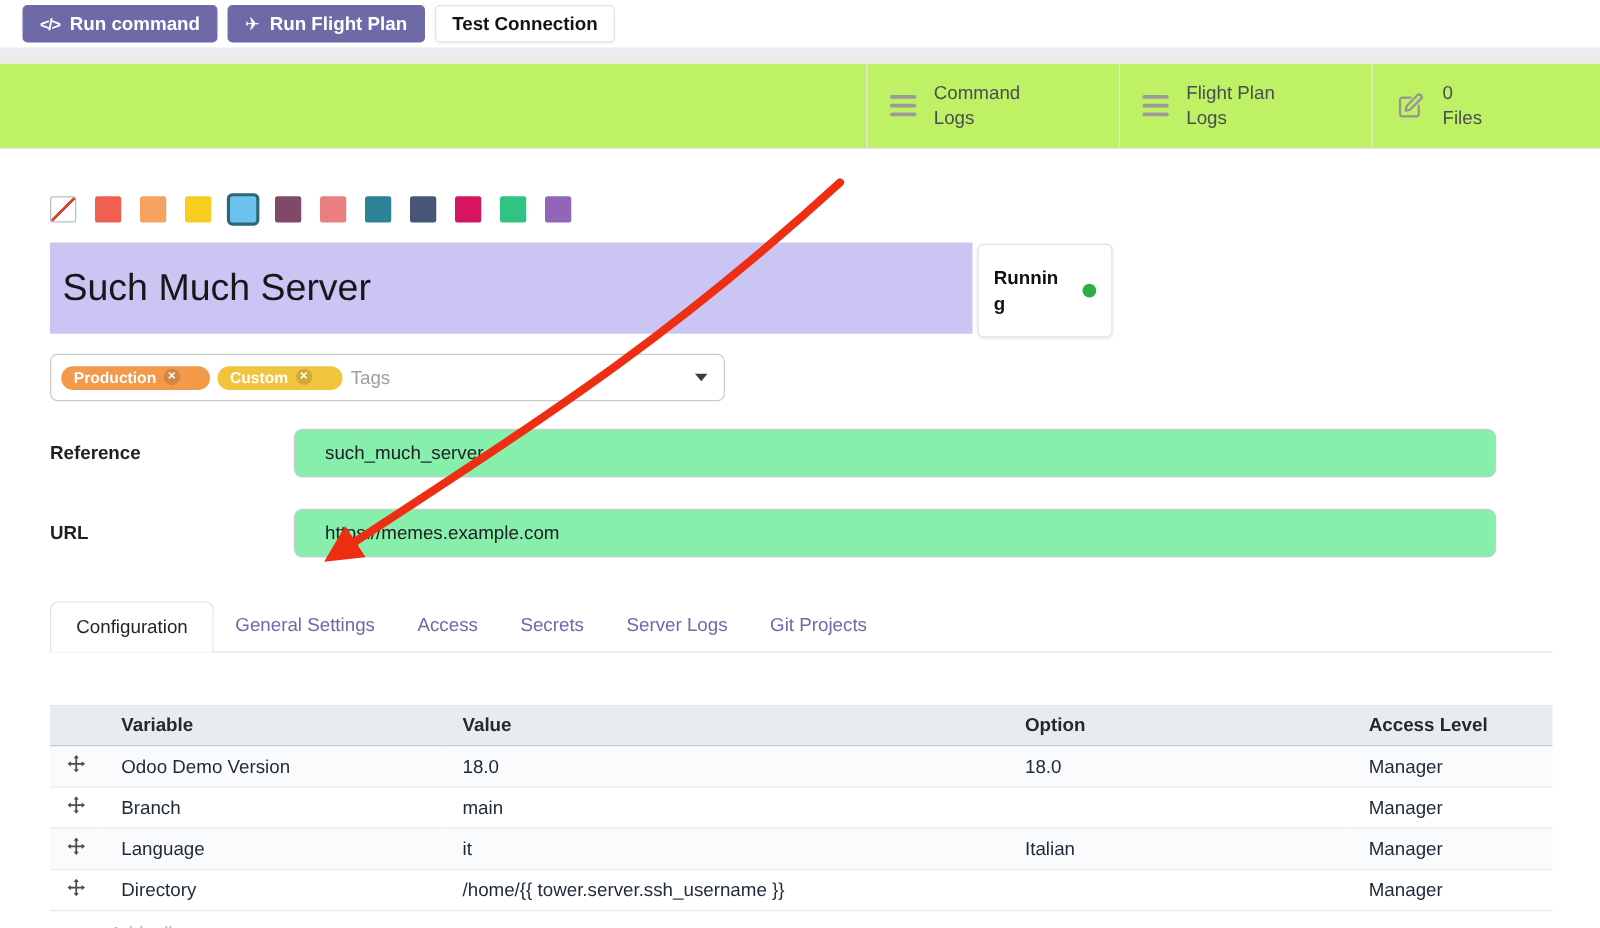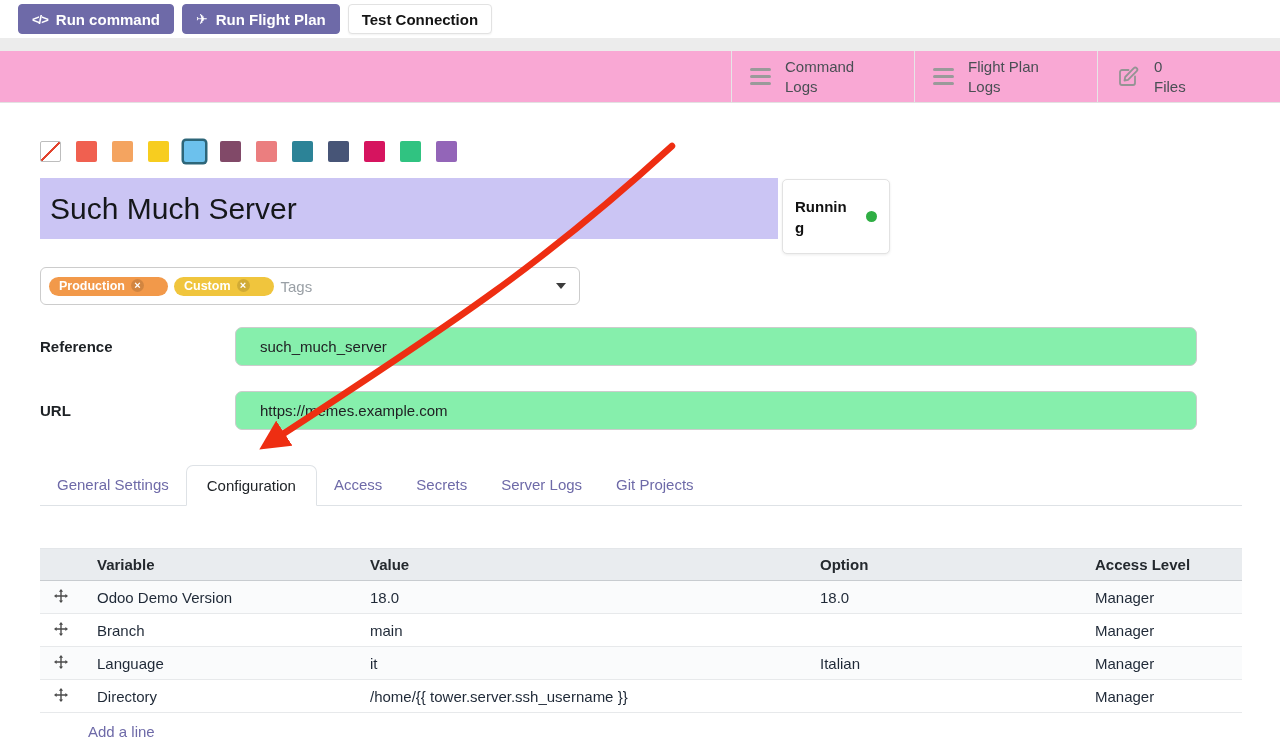--- a/index.html
+++ b/index.html
@@ -18,41 +18,41 @@
     font-family: inherit; border: 1px solid transparent; white-space: nowrap;
   }
   .btn-primary { background: #6e6aa8; border-color: #6e6aa8; color: #fff; }
   .btn-default { background: #fff; border-color: #e2e2e2; color: #141414; box-shadow: 0 1px 2px rgba(0,0,0,0.05); }
   .code-glyph { font-size: 13px; font-weight: 700; letter-spacing: -1px; }
   .plane-glyph { font-size: 14px; }
 
   .gray-strip { height: 13px; background: #ececec; }
 
   
-  .buttonbox-row { display: flex; justify-content: flex-end; height: 52px; background: #f9a8d4; border-bottom: 1px solid #e2e2e2; }
+  .buttonbox-row { display: flex; justify-content: flex-end; height: 68px; background: #bef264; border-bottom: 1px solid #e2e2e2; gap: 19px; }
   .bb-cell { width: 183px; border-left: 1px solid #e6e6e6; display: flex; align-items: center; gap: 14px; padding: 0 18px; cursor: pointer; }
   .bb-text { font-size: 15px; color: #494f54; line-height: 1.3; max-width: 86px; }
   .bb-stack { display: flex; flex-direction: column; font-size: 15px; color: #494f54; line-height: 1.3; }
   .bars-icon { width: 21px; display: flex; flex-direction: column; gap: 3.5px; }
   .bars-icon span { display: block; height: 3.2px; background: #9a9a9a; border-radius: 2px; }
 
   
   .sheet { padding: 0 38px 0 40px; }
 
   .color-picker { margin-top: 38px; display: flex; gap: 15px; }
   .swatch { width: 21px; height: 21px; border-radius: 2px; cursor: pointer; }
   .swatch.none {
     border: 1px solid #bdbdbd;
     background: linear-gradient(135deg, transparent 45%, #e2442e 45%, #e2442e 55%, transparent 55%), #fff;
   }
   .swatch.selected { box-shadow: 0 0 0 2.5px #2d6679; }
 
   .title-row { margin-top: 16px; display: flex; align-items: flex-start; gap: 4px; }
   .title-input {
-    width: 738px; height: 61px; background: #cbc5f4; display: flex; align-items: center;
+    width: 738px; height: 73px; background: #cbc5f4; display: flex; align-items: center;
     padding: 0 10px; font-size: 30px; font-weight: 500; color: #15171a; cursor: text;
   }
   .status-card {
     width: 108px; height: 75px; margin-top: 1px; background: #fff; border: 1px solid #e2e2e2; border-radius: 5px;
     box-shadow: 0 1px 3px rgba(0,0,0,0.08); display: flex; align-items: center; justify-content: space-between;
     padding: 6px 12px; cursor: pointer;
   }
   .status-text { font-size: 15px; font-weight: 700; width: 52px; overflow-wrap: anywhere; line-height: 1.4; color: #111; }
   .status-dot { width: 11px; height: 11px; border-radius: 50%; background: #2fae44; }
 
@@ -191,22 +191,22 @@
     <div class="field-row first">
       <label class="field-label">Reference</label>
       <input class="field-input" value="such_much_server" style="">
     </div>
     <div class="field-row">
       <label class="field-label">URL</label>
       <input class="field-input" value="https://memes.example.com" style="">
     </div>
 
     <div class="tabs-row">
+        <a class="tab active">Configuration</a>
         <a class="tab">General Settings</a>
-        <a class="tab active">Configuration</a>
         <a class="tab">Access</a>
         <a class="tab">Secrets</a>
         <a class="tab">Server Logs</a>
         <a class="tab">Git Projects</a>
       </div>
 
     <table class="var-table">
       <colgroup>
         <col style="width:41px">
           <col style="width:273px">

